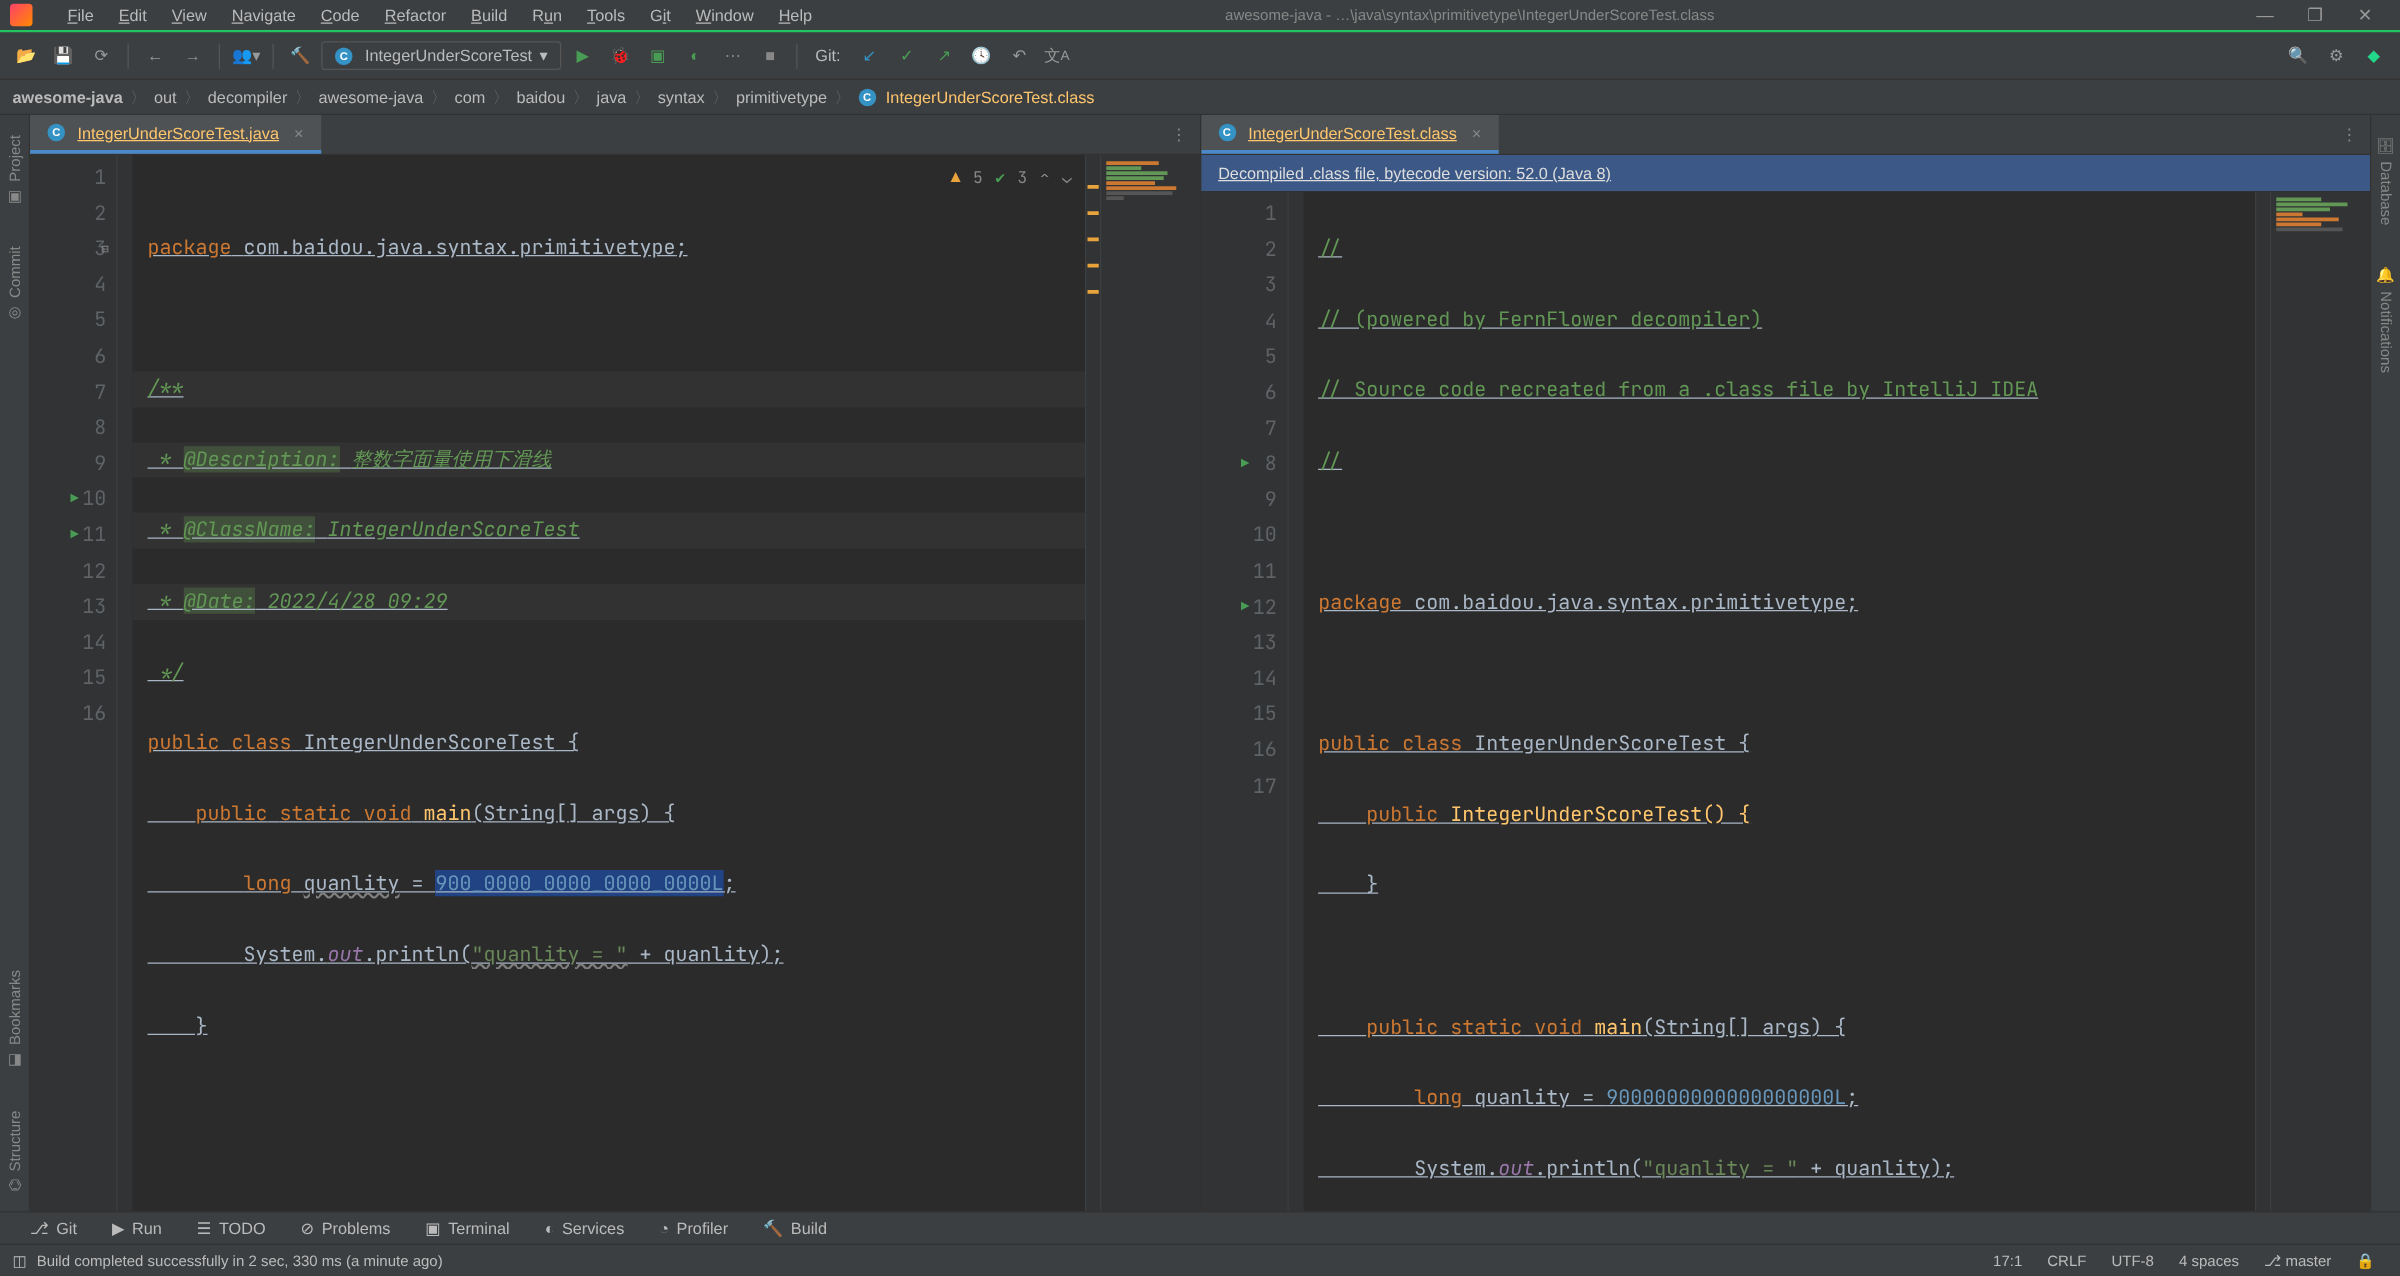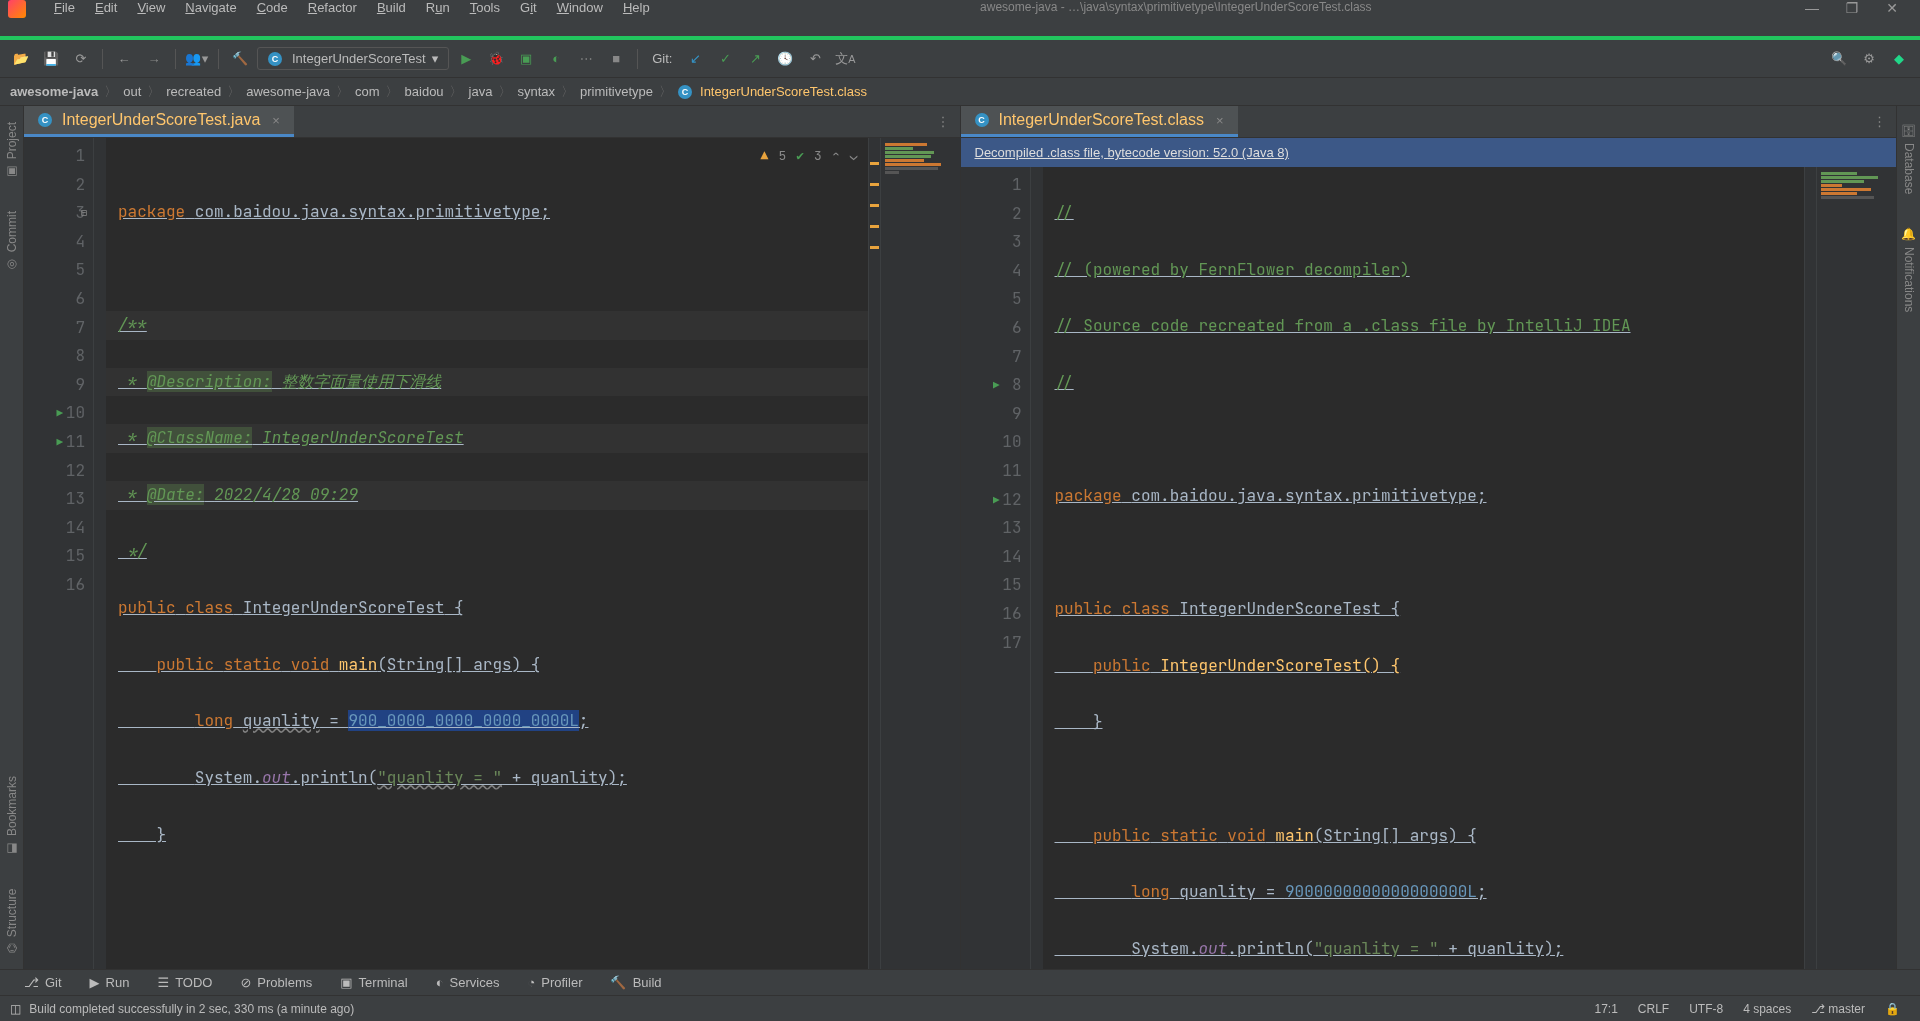--- a/index.html
+++ b/index.html
@@ -8,25 +8,26 @@
   background: #3c3f41;
   color: #bbbbbb;
   font-size: 13px;
   width: 1920px;
   height: 1021px;
   overflow: hidden;
   display: flex;
   flex-direction: column;
 }
 .title-bar {
-  height: 40px;
-  background: #3c3f41;
-  display: flex;
+  height: 26px;
+  background: #3c3f41;
+  display: flex;
+  align-items: center;
   padding: 0 8px;
-  border-bottom: 4px solid #22c55e;
+  border-bottom: 2px solid #22c55e;
 }
 .title-bar .app-icon { width: 18px; height: 18px; background: linear-gradient(135deg, #ff4169, #ff8a00); border-radius: 3px; margin-right: 18px; }
 .title-bar .menu-item { padding: 0 10px; cursor: pointer; color: #bbbbbb; }
 .title-bar .menu-item .ul { text-decoration: underline; }
 .title-bar .window-title { flex: 1; text-align: center; color: #888; font-size: 12px; padding-right: 100px; }
 .title-bar .win-btn { width: 40px; text-align: center; color: #999; cursor: pointer; font-size: 14px; }
 
 .toolbar {
   height: 38px;
   background: #3c3f41;
@@ -107,21 +108,21 @@
 .tab {
   display: flex;
   align-items: center;
   padding: 0 14px;
   height: 100%;
   background: #4e5254;
   border-bottom: 3px solid #4a88c7;
   gap: 6px;
   cursor: pointer;
 }
-.tab-name { color: #ffc66d; font-size: 16px; }
+.tab-name { color: #ffc66d; font-size: 13px; text-decoration: underline; }
 .tab-close { color: #888; font-size: 13px; margin-left: 6px; }
 .tab-spacer { flex: 1; }
 .tab-more { padding: 0 10px; color: #888; cursor: pointer; }
 
 .banner {
   background: #3c5887;
   color: #ddd;
   padding: 7px 14px;
   font-size: 13px;
   text-decoration: underline;
@@ -267,21 +268,21 @@
   <div class="tb-btn">🔍</div>
   <div class="tb-btn">⚙</div>
   <div class="tb-btn" style="color:#21d789">◆</div>
 </div>
 
 <div class="breadcrumb">
   <span class="bc-item" style="font-weight:bold">awesome-java</span>
     <span class="bc-sep">〉</span>
   <span class="bc-item">out</span>
     <span class="bc-sep">〉</span>
-  <span class="bc-item">recreated</span>
+  <span class="bc-item">decompiler</span>
     <span class="bc-sep">〉</span>
   <span class="bc-item">awesome-java</span>
     <span class="bc-sep">〉</span>
   <span class="bc-item">com</span>
     <span class="bc-sep">〉</span>
   <span class="bc-item">baidou</span>
     <span class="bc-sep">〉</span>
   <span class="bc-item">java</span>
     <span class="bc-sep">〉</span>
   <span class="bc-item">syntax</span>

